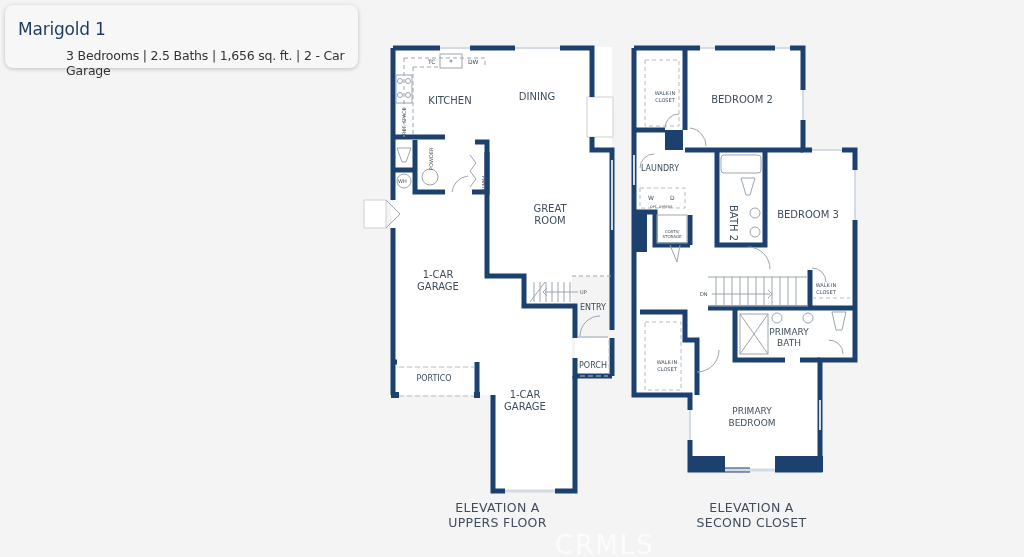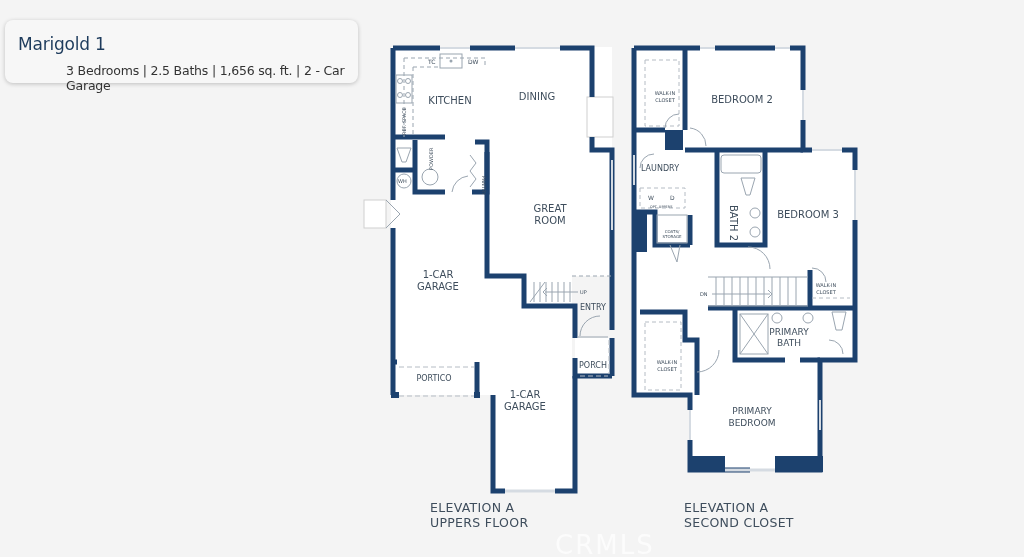--- a/index.html
+++ b/index.html
@@ -1,22 +1,22 @@
 <!DOCTYPE html>
 <html><head>
 <meta charset="utf-8">
 <style>
   html,body{margin:0;padding:0;}
   body{width:1024px;height:557px;background:#f4f4f4;position:relative;overflow:hidden;font-family:"Liberation Sans",sans-serif;}
-  .card{position:absolute;left:5px;top:20px;width:353px;height:63px;background:#f7f7f7;border-radius:8px;box-shadow:0 1px 4px rgba(0,0,0,0.22);}
+  .card{position:absolute;left:5px;top:5px;width:353px;height:63px;background:#f7f7f7;border-radius:8px;box-shadow:0 1px 4px rgba(0,0,0,0.22);}
   .card .title{position:absolute;left:13px;top:14px;font-size:17px;color:#1d3b5c;font-family:"DejaVu Sans",sans-serif;letter-spacing:-0.2px;}
   .card .sub{position:absolute;left:13px;top:43px;font-size:12.5px;color:#333;font-family:"DejaVu Sans",sans-serif;letter-spacing:-0.2px;margin-left:48px;}
   svg{position:absolute;left:0;top:0;}
   .lbl{font-family:"DejaVu Sans",sans-serif;fill:#3e4d5c;}
-  .caption{position:absolute;font-family:"DejaVu Sans",sans-serif;font-size:12.5px;color:#3e4d5c;text-align:left;line-height:15px;letter-spacing:0.3px;}
+  .caption{position:absolute;font-family:"DejaVu Sans",sans-serif;font-size:12.5px;color:#3e4d5c;text-align:center;line-height:15px;letter-spacing:0.3px;}
   .wm{position:absolute;left:555px;top:530px;font-family:"DejaVu Sans",sans-serif;font-size:26px;color:rgba(255,255,255,0.7);letter-spacing:2px;}
 </style>
 </head>
 <body>
 
 <div class="card">
   <div class="title">Marigold 1</div>
   <div class="sub">3 Bedrooms | 2.5 Baths | 1,656 sq. ft. | 2 - Car Garage</div>
 </div>
 

